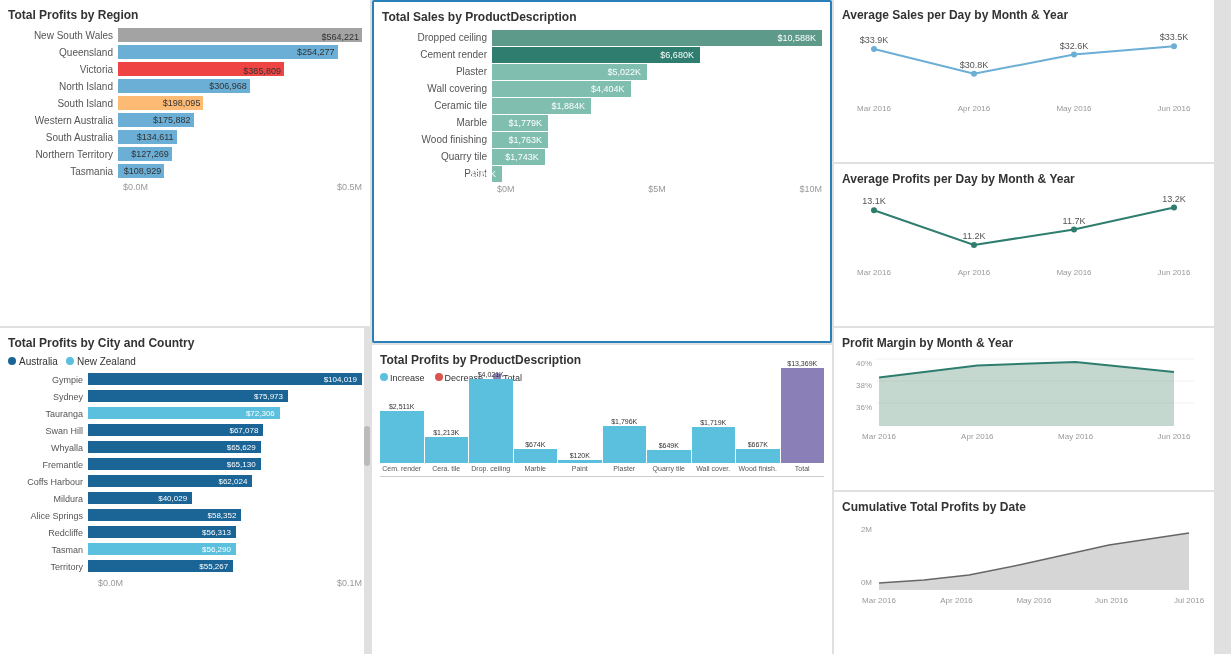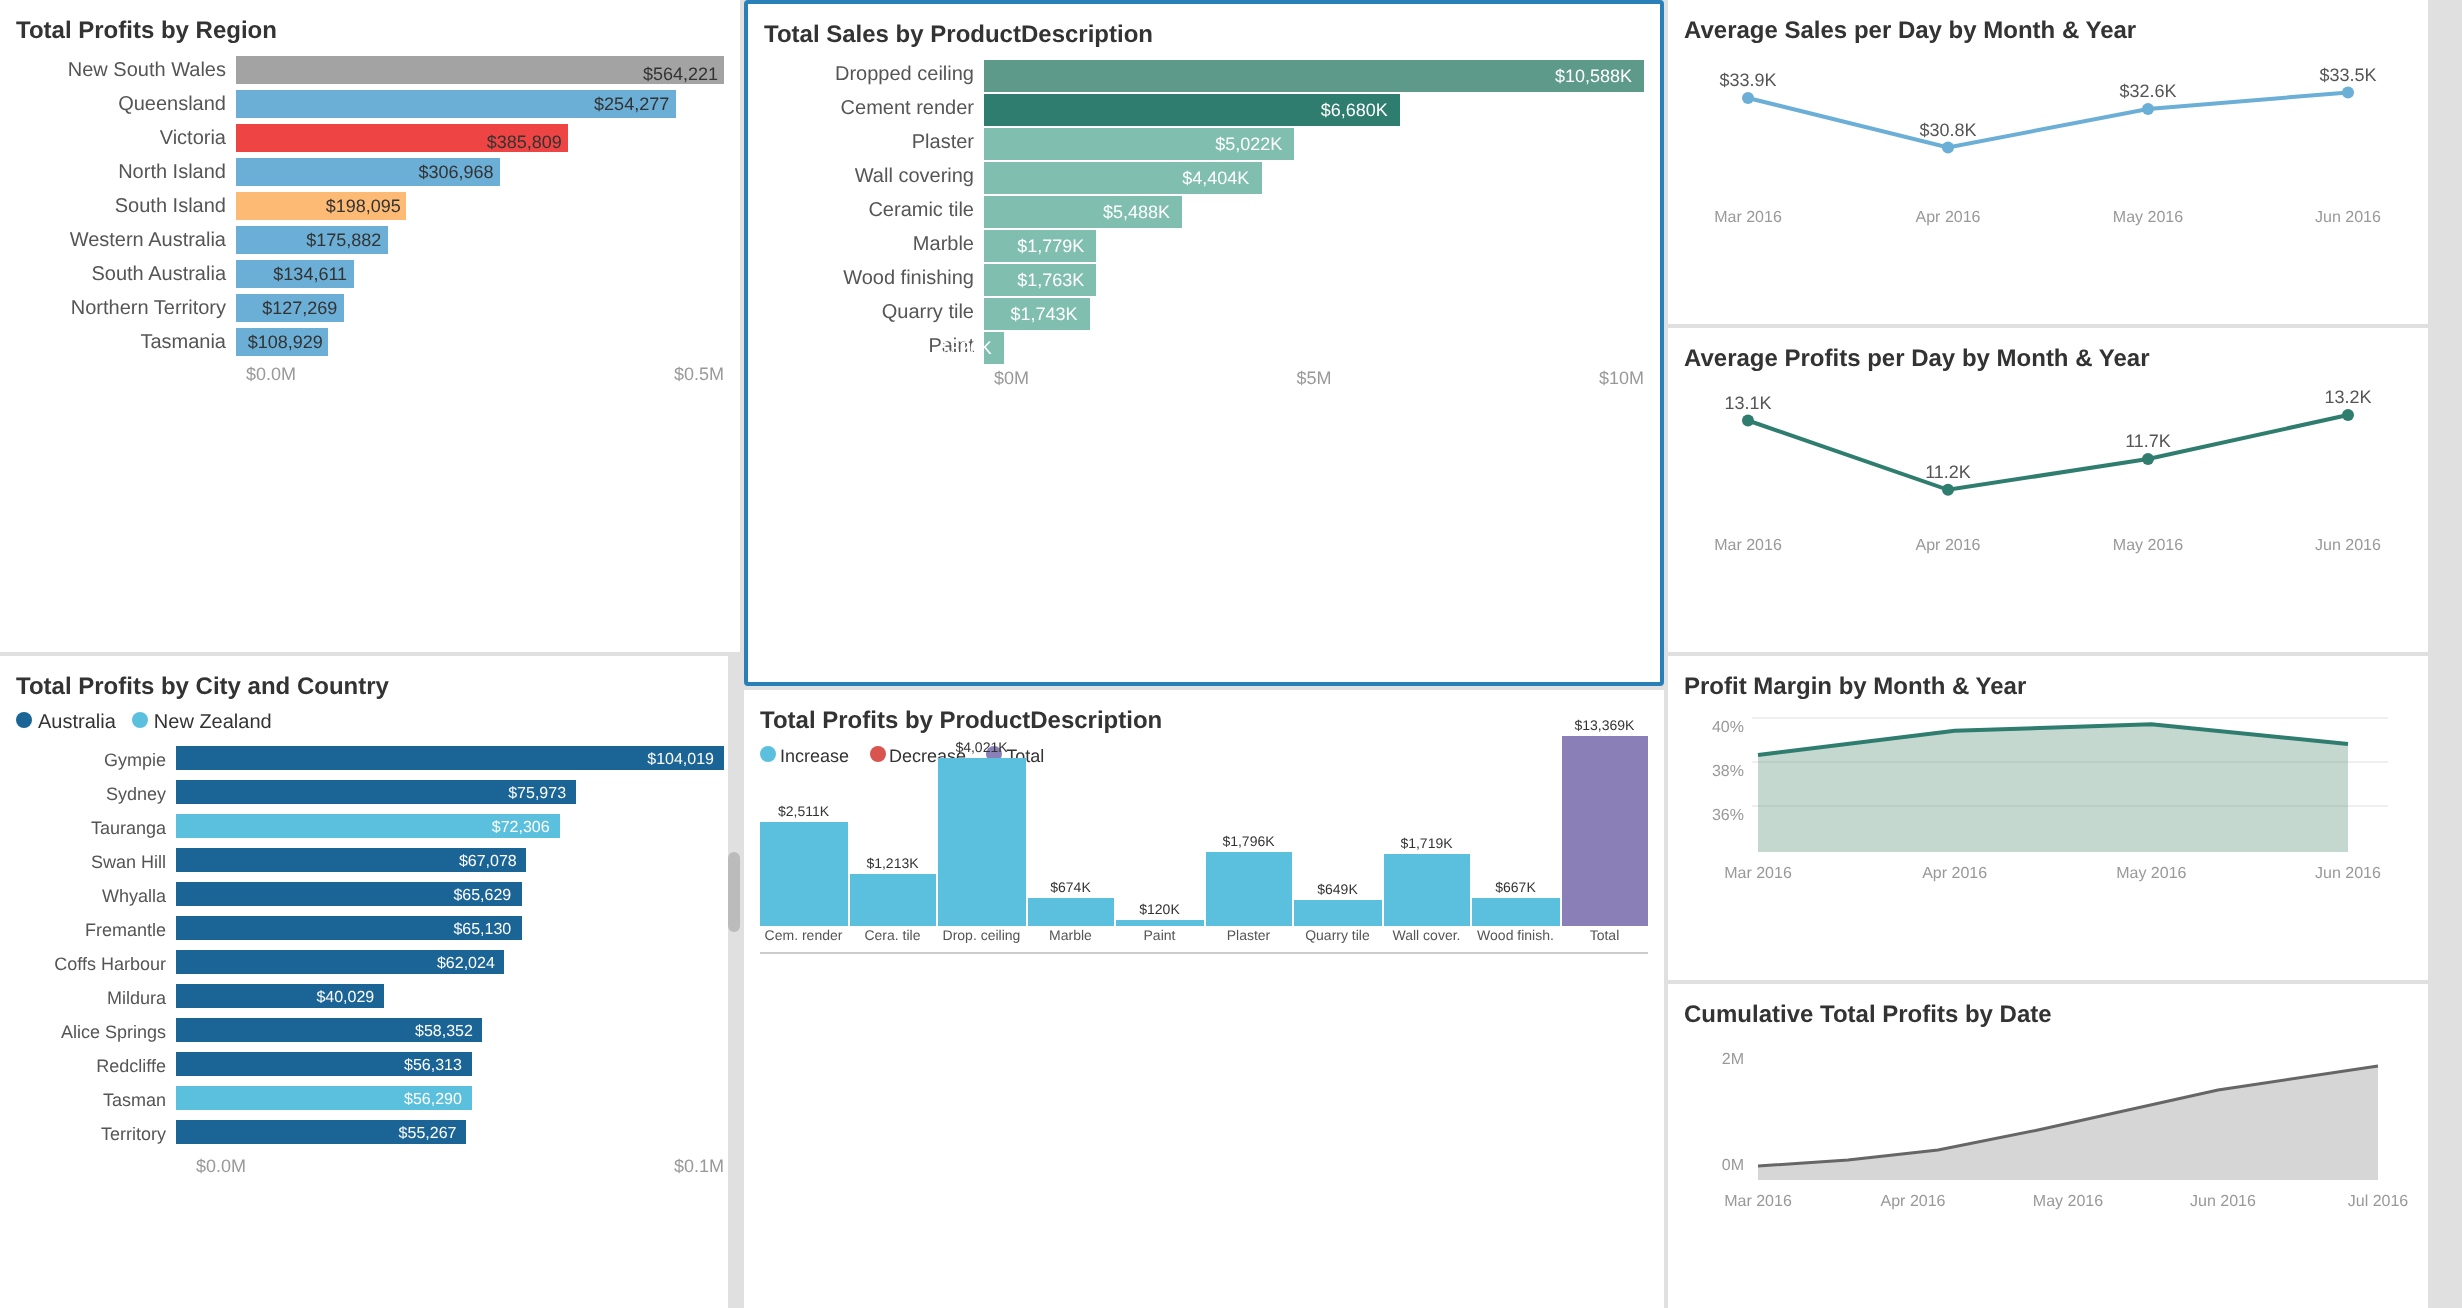--- a/index.html
+++ b/index.html
@@ -259,21 +259,21 @@
     <div class="bar-track">
       <div class="bar-fill" style="width:42%;background:#80bfb0;height:16px;align-items:center;">
         <span style="font-size:9px;color:#fff;padding-right:3px;">$4,404K</span>
       </div>
     </div>
   </div>
           <div class="bar-row">
     <div class="bar-label" style="width:110px;font-size:10px;">Ceramic tile</div>
     <div class="bar-track">
       <div class="bar-fill" style="width:30%;background:#80bfb0;height:16px;">
-        <span style="font-size:9px;color:#fff;padding-right:3px;">$5,488K</span>
+        <span style="font-size:9px;color:#fff;padding-right:3px;">$1,884K</span>
       </div>
     </div>
   </div>
           <div class="bar-row">
     <div class="bar-label" style="width:110px;font-size:10px;">Marble</div>
     <div class="bar-track">
       <div class="bar-fill" style="width:17%;background:#80bfb0;height:16px;">
         <span style="font-size:9px;color:#fff;padding-right:3px;">$1,779K</span>
       </div>
     </div>

